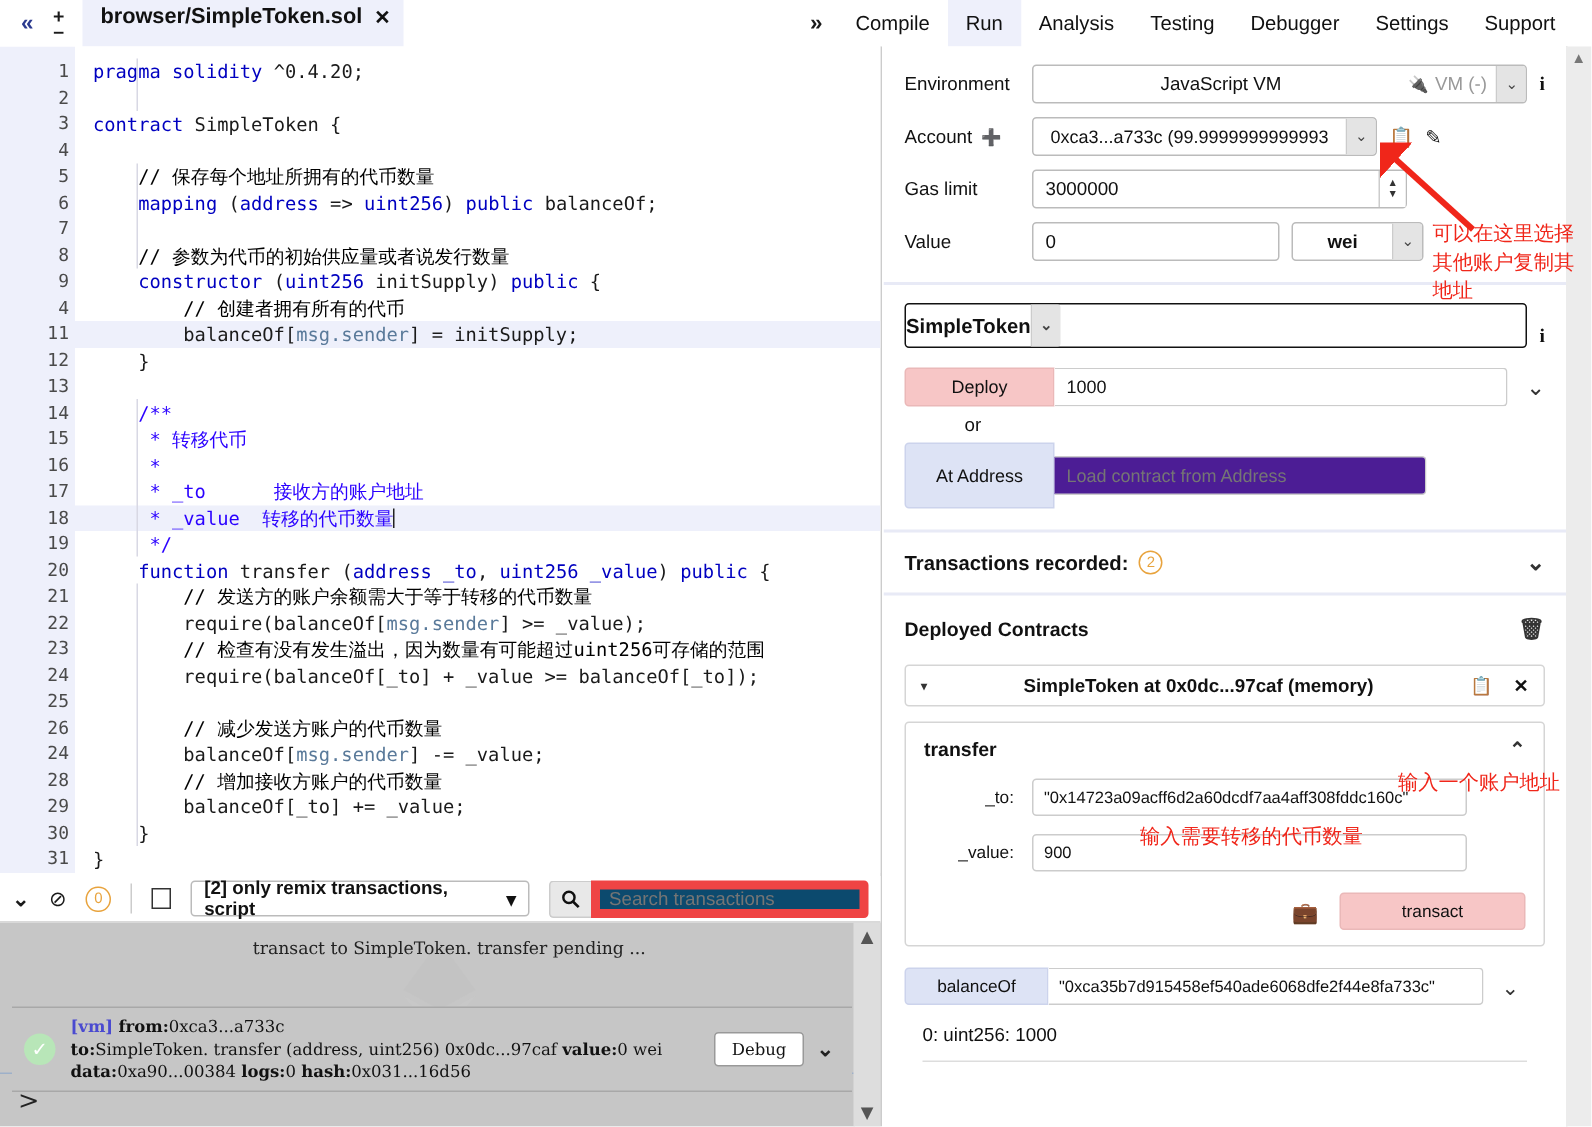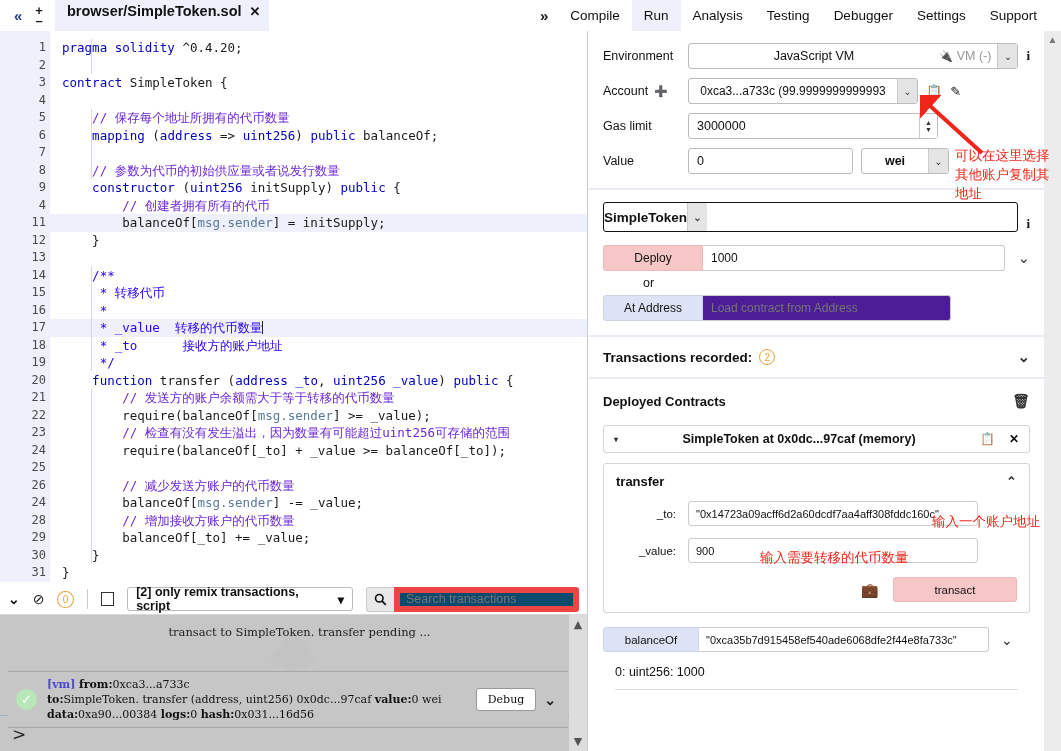--- a/index.html
+++ b/index.html
@@ -46,21 +46,21 @@
     background: #eef0fb; width: 50px; flex-shrink: 0; padding-top: 8px;
     text-align: right; color: #4a4a4a; font-size: 12px;
   }
   .gline { height: 17.5px; line-height: 17.5px; padding-right: 4px; position: relative; }
   .gline .fold { position: absolute; right: -9px; top: 0; color: #666; font-size: 9px; }
   .codecol { flex: 1; padding-top: 8px; position: relative; background: #fff; }
   .cline { height: 17.5px; line-height: 17.5px; padding-left: 12px; white-space: pre; color: #1a1a1a; }
   .cline.hl { background: #eef0fb; }
   .kw  { color: #0000c0; }
   .typ { color: #0000c0; }
-  .cmt { color: #6d28d9; margin-top: 16px; }
+  .cmt { color: #000000; margin-top: 16px; }
   .str { color: #2a00ff; }
   .var { color: #5a7a9a; }
   .caret { display:inline-block; width:1px; height:13px; background:#222; vertical-align:-2px; }
   .indent-guide {
     position: absolute; width: 1px; background: #d8d8e4; left: 41px;
   }
 
   
   .term { position: absolute; left: 0; top: 584px; width: 588px; height: 167px; background: #fff;
           border-right: 1px solid #ccc; }
@@ -187,21 +187,21 @@
     font-size: 12px; color: #111; display: flex; align-items: center; justify-content: center;
     cursor: pointer;
   }
   .deploy-in {
     flex: 1; height: 26px; border: 1px solid #ccc; border-left: none; background: #fff;
     font-size: 12px; color: #111; padding: 0 8px; display: flex; align-items: center;
     border-top-right-radius: 3px; border-bottom-right-radius: 3px;
   }
   .or-txt { font-size: 12.5px; color: #111; margin: 2px 0 5px 40px; }
   .btn-ataddr {
-    width: 100px; height: 26px; background: #dde3f5; border: 1px solid #ccd3ec;
+    width: 100px; height: 44px; background: #dde3f5; border: 1px solid #ccd3ec;
     border-top-left-radius: 3px; border-bottom-left-radius: 3px;
     font-size: 12px; color: #111; display: flex; align-items: center; justify-content: center;
     cursor: pointer;
   }
   .ataddr-in {
     width: 248px; height: 26px; border: 1px solid #ccc; border-left: none; background: #4c1d95;
     font-size: 12px; color: #999; padding: 0 8px; display: flex; align-items: center;
     border-top-right-radius: 3px; border-bottom-right-radius: 3px;
   }
   .big-chev { font-size: 15px; color: #333; margin-left: 12px; cursor: pointer; }
@@ -352,22 +352,22 @@
         <div class="cline"> </div>
         <div class="cline">    <span class="cmt">// 参数为代币的初始供应量或者说发行数量</span></div>
         <div class="cline">    <span class="kw">constructor</span> (<span class="typ">uint256</span> initSupply) <span class="kw">public</span> {</div>
         <div class="cline">        <span class="cmt">// 创建者拥有所有的代币</span></div>
         <div class="cline hl">        balanceOf[<span class="var">msg.sender</span>] = initSupply;</div>
         <div class="cline">    }</div>
         <div class="cline"> </div>
         <div class="cline">    <span class="str">/**</span></div>
         <div class="cline">     <span class="str">* 转移代币</span></div>
         <div class="cline">     <span class="str">*</span></div>
+        <div class="cline">     <span class="str">* _to      接收方的账户地址</span></div>
         <div class="cline hl">     <span class="str">* _value  转移的代币数量</span><span class="caret"></span></div>
-        <div class="cline">     <span class="str">* _to      接收方的账户地址</span></div>
         <div class="cline">     <span class="str">*/</span></div>
         <div class="cline">    <span class="kw">function</span> transfer (<span class="typ">address</span> <span class="typ">_to</span>, <span class="typ">uint256</span> <span class="typ">_value</span>) <span class="kw">public</span> {</div>
         <div class="cline">        <span class="cmt">// 发送方的账户余额需大于等于转移的代币数量</span></div>
         <div class="cline">        require(balanceOf[<span class="var">msg.sender</span>] &gt;= _value);</div>
         <div class="cline">        <span class="cmt">// 检查有没有发生溢出，因为数量有可能超过uint256可存储的范围</span></div>
         <div class="cline">        require(balanceOf[_to] + _value &gt;= balanceOf[_to]);</div>
         <div class="cline"> </div>
         <div class="cline">        <span class="cmt">// 减少发送方账户的代币数量</span></div>
         <div class="cline">        balanceOf[<span class="var">msg.sender</span>] -= _value;</div>
         <div class="cline">        <span class="cmt">// 增加接收方账户的代币数量</span></div>

